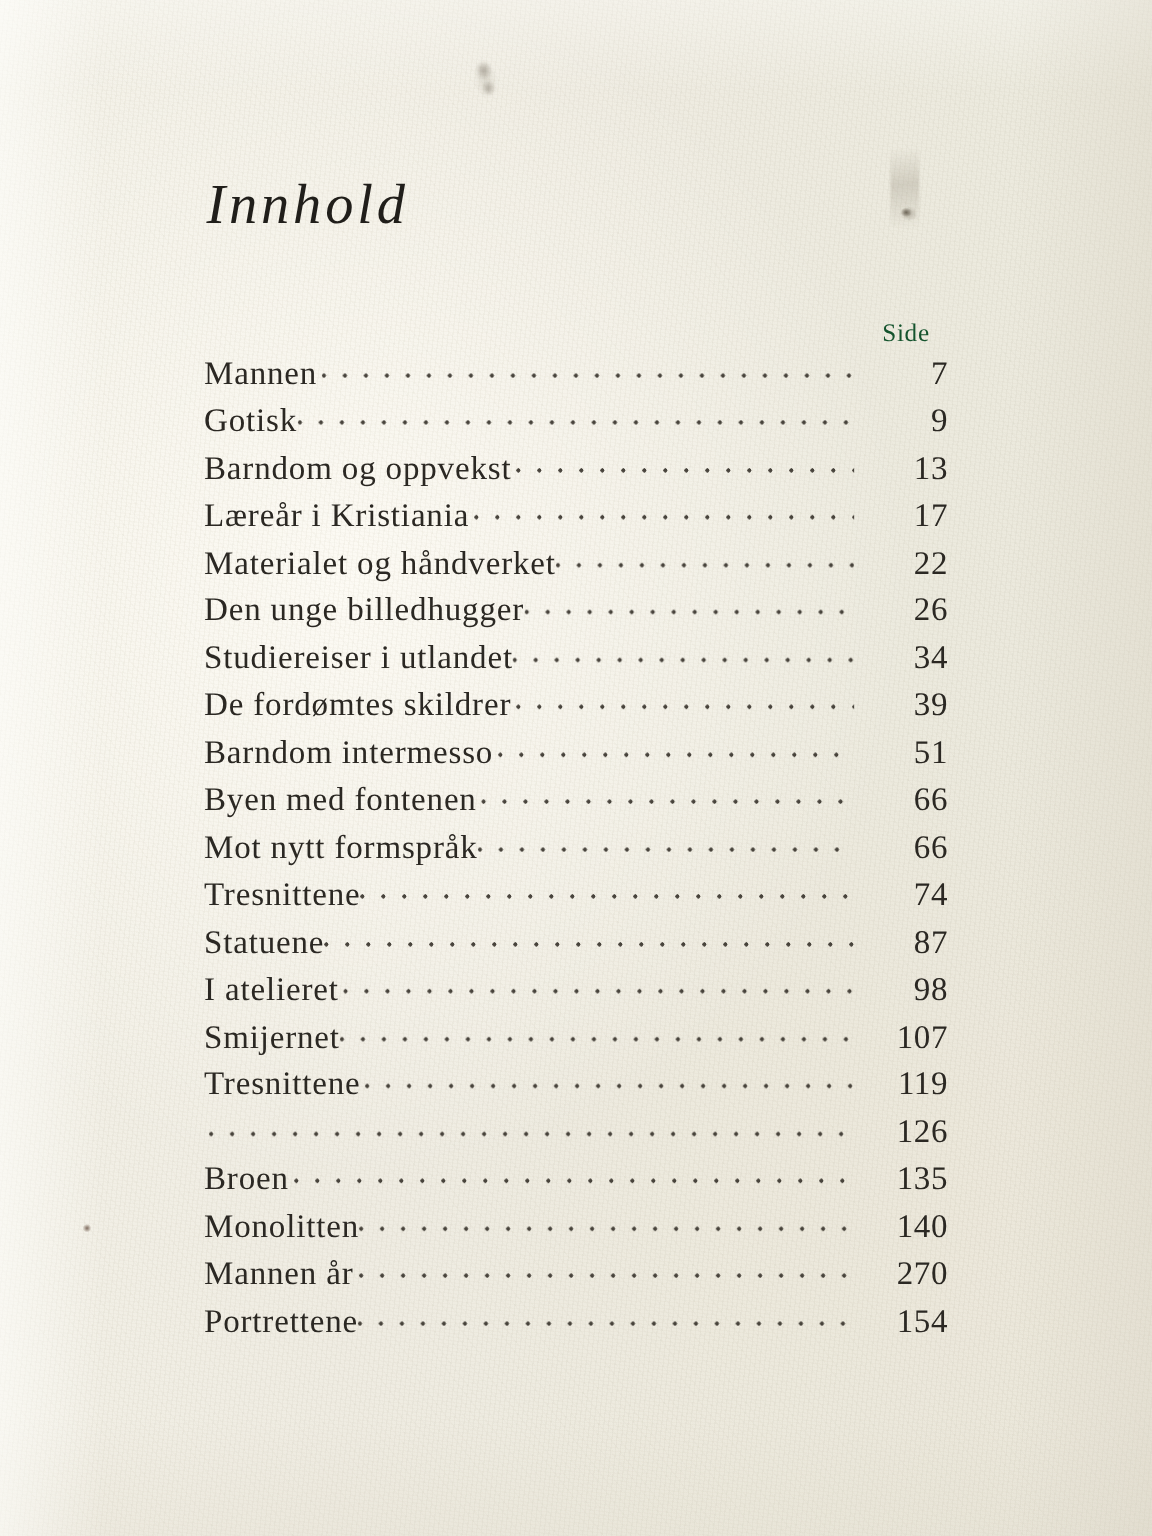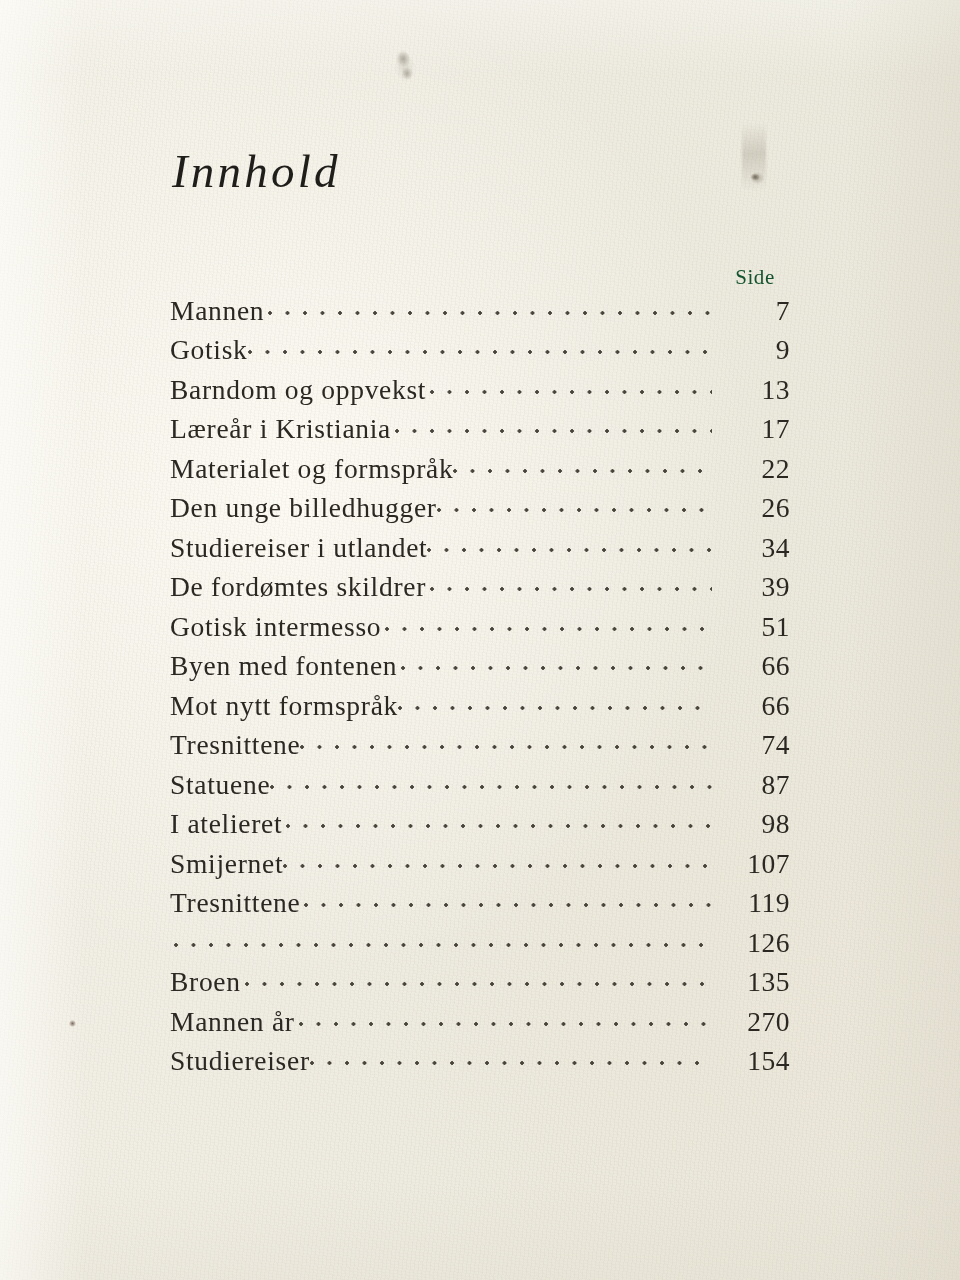--- a/index.html
+++ b/index.html
@@ -222,41 +222,41 @@
           <span class="toc-label">Barndom og oppvekst</span>
           <span class="toc-leader"></span>
           <span class="toc-page">13</span>
         </div>
         <div class="toc-row">
           <span class="toc-label">Læreår i Kristiania</span>
           <span class="toc-leader"></span>
           <span class="toc-page">17</span>
         </div>
         <div class="toc-row tight">
-          <span class="toc-label">Materialet og formspråk</span>
+          <span class="toc-label">Materialet og håndverket</span>
           <span class="toc-leader"></span>
           <span class="toc-page">22</span>
         </div>
         <div class="toc-row tight">
           <span class="toc-label">Den unge billedhugger</span>
           <span class="toc-leader"></span>
           <span class="toc-page">26</span>
         </div>
         <div class="toc-row tight">
           <span class="toc-label">Studiereiser i utlandet</span>
           <span class="toc-leader"></span>
           <span class="toc-page">34</span>
         </div>
         <div class="toc-row">
           <span class="toc-label">De fordømtes skildrer</span>
           <span class="toc-leader"></span>
           <span class="toc-page">39</span>
         </div>
         <div class="toc-row">
-          <span class="toc-label">Gotisk intermesso</span>
+          <span class="toc-label">Barndom intermesso</span>
           <span class="toc-leader"></span>
           <span class="toc-page">51</span>
         </div>
         <div class="toc-row">
           <span class="toc-label">Byen med fontenen</span>
           <span class="toc-leader"></span>
           <span class="toc-page">66</span>
         </div>
         <div class="toc-row tight">
           <span class="toc-label">Mot nytt formspråk</span>
@@ -290,26 +290,31 @@
         </div>
         <div class="toc-row">
           <span class="toc-leader"></span>
           <span class="toc-page">126</span>
         </div>
         <div class="toc-row">
           <span class="toc-label">Broen</span>
           <span class="toc-leader"></span>
           <span class="toc-page">135</span>
         </div>
+        <div class="toc-row tight">
+          <span class="toc-label">Monolitten</span>
+          <span class="toc-leader"></span>
+          <span class="toc-page">140</span>
+        </div>
         <div class="toc-row">
           <span class="toc-label">Mannen år</span>
           <span class="toc-leader"></span>
           <span class="toc-page">270</span>
         </div>
         <div class="toc-row tight">
-          <span class="toc-label">Studiereiser</span>
+          <span class="toc-label">Portrettene</span>
           <span class="toc-leader"></span>
           <span class="toc-page">154</span>
         </div>
       </div>
 
   </div>
 </div>
 
 </body></html>

